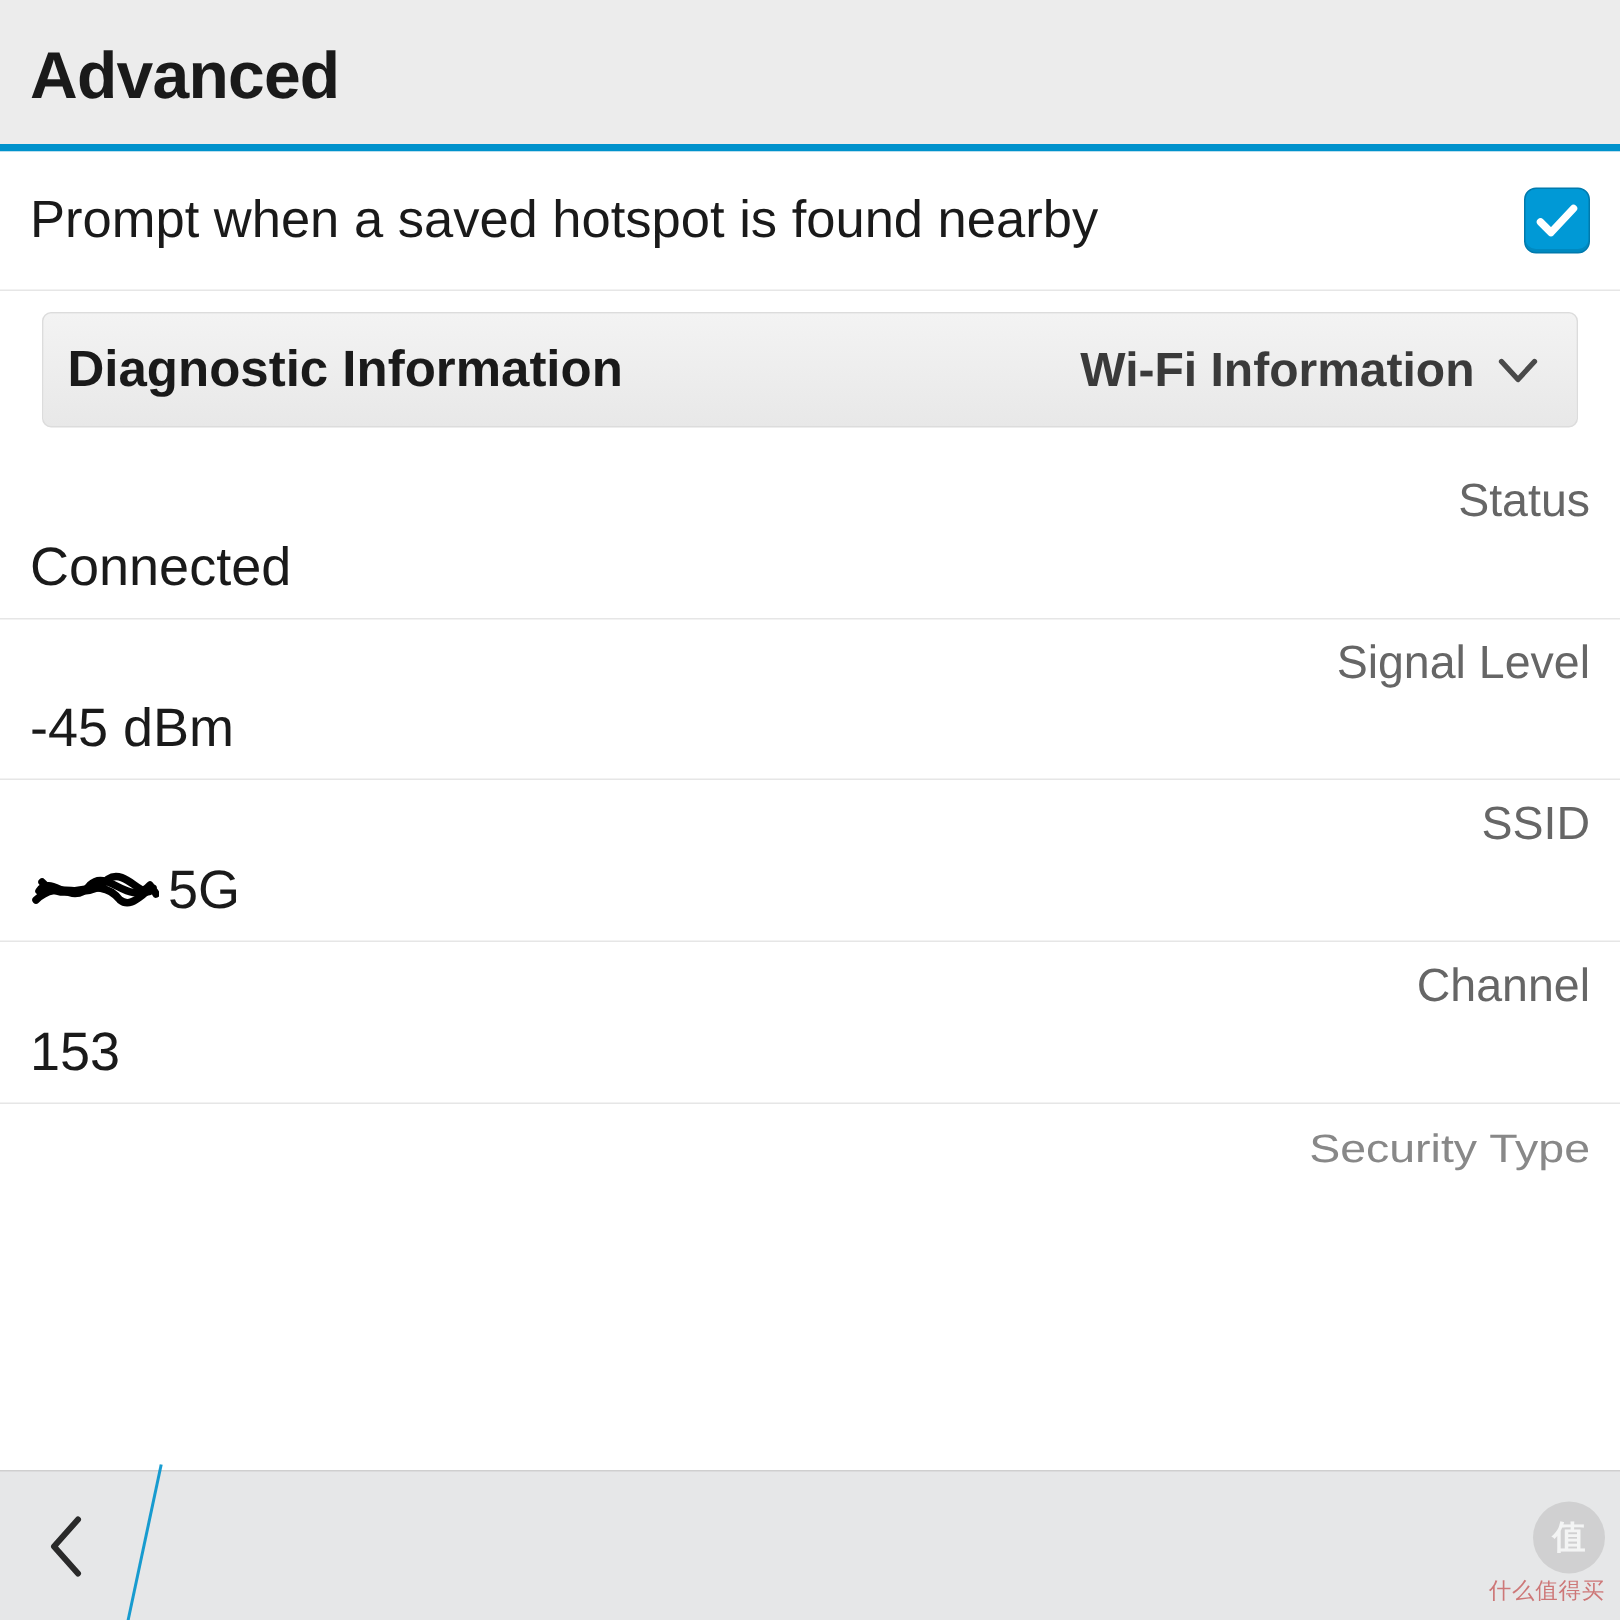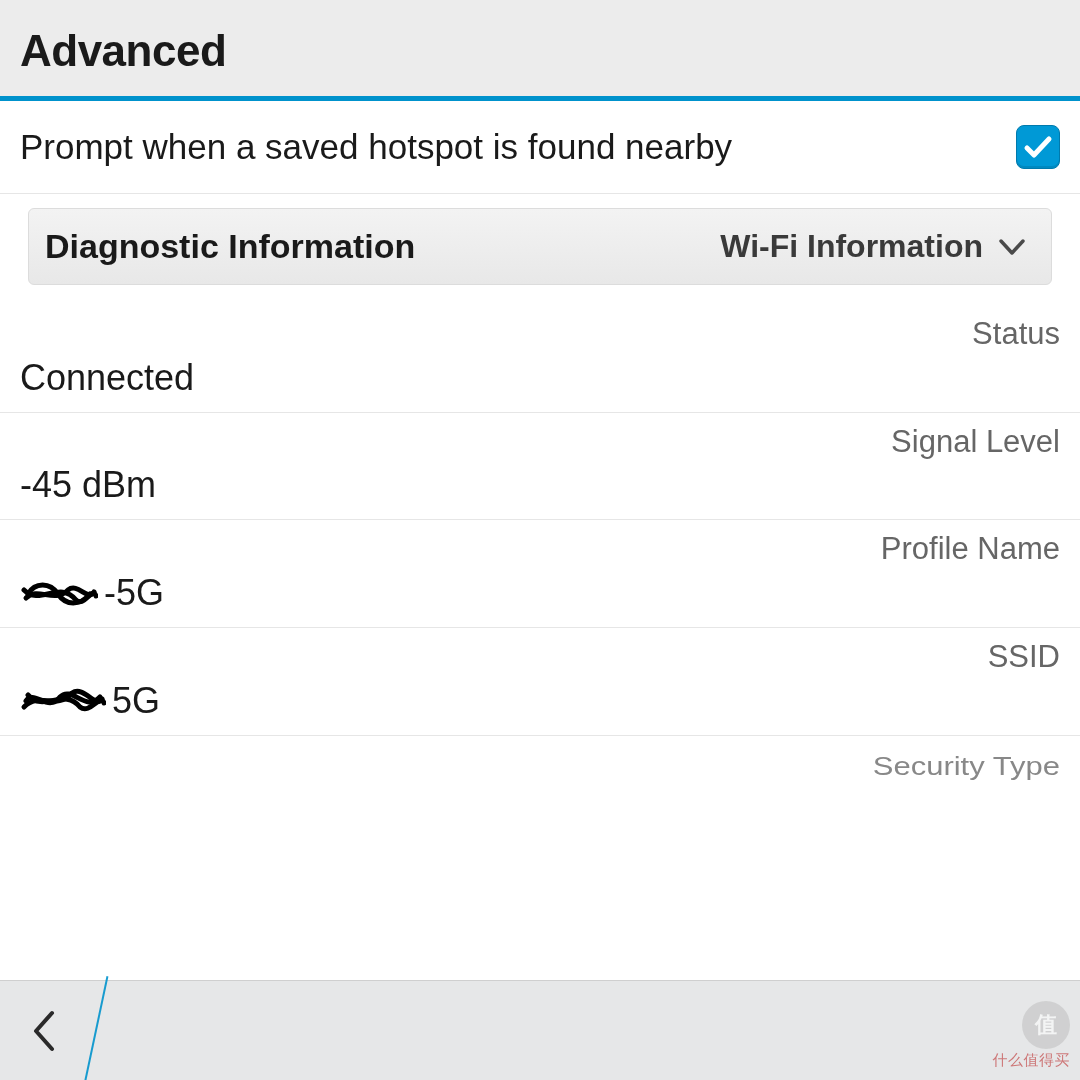--- a/index.html
+++ b/index.html
@@ -184,52 +184,41 @@
     <div class="info-row">
       <div class="lbl">Status</div>
       <div class="val">Connected</div>
     </div>
 
     <div class="info-row">
       <div class="lbl">Signal Level</div>
       <div class="val">-45 dBm</div>
     </div>
 
-    <div class="info-row">
-      <div class="lbl">Profile Name</div>
-      <div class="val">
-        <span class="scribble">
-          <svg width="78" height="36" viewBox="0 0 78 36">
-            <g stroke="#000" stroke-width="5" fill="none" stroke-linecap="round">
-              <path d="M8 18 C15 6, 30 6, 38 18 C46 30, 60 30, 70 18"></path>
-              <path d="M6 22 C18 10, 34 28, 48 14 C58 6, 68 26, 74 16"></path>
-              <path d="M4 14 C20 30, 40 4, 56 24 C64 32, 72 10, 76 20"></path>
-            </g>
-          </svg>
-        </span>
-        <span>-5G</span>
-      </div>
-    </div>
 
     <div class="info-row">
       <div class="lbl">SSID</div>
       <div class="val">
         <span class="scribble">
           <svg width="86" height="36" viewBox="0 0 86 36">
             <g stroke="#000" stroke-width="5" fill="none" stroke-linecap="round">
               <path d="M6 18 C14 6, 28 30, 40 14 C52 2, 66 30, 80 14"></path>
               <path d="M4 24 C20 8, 36 28, 52 10 C64 2, 76 26, 82 16"></path>
               <path d="M8 12 C24 30, 44 4, 60 24 C70 32, 80 10, 84 20"></path>
             </g>
           </svg>
         </span>
         <span>5G</span>
       </div>
     </div>
 
+    <div class="info-row">
+      <div class="lbl">Channel</div>
+      <div class="val">153</div>
+    </div>
 
 
     <div class="info-row cut-row" style="border-bottom:none;">
       <div class="lbl">Security Type</div>
     </div>
 
   </div>
 </div>
 
 <div class="bottom-bar">

